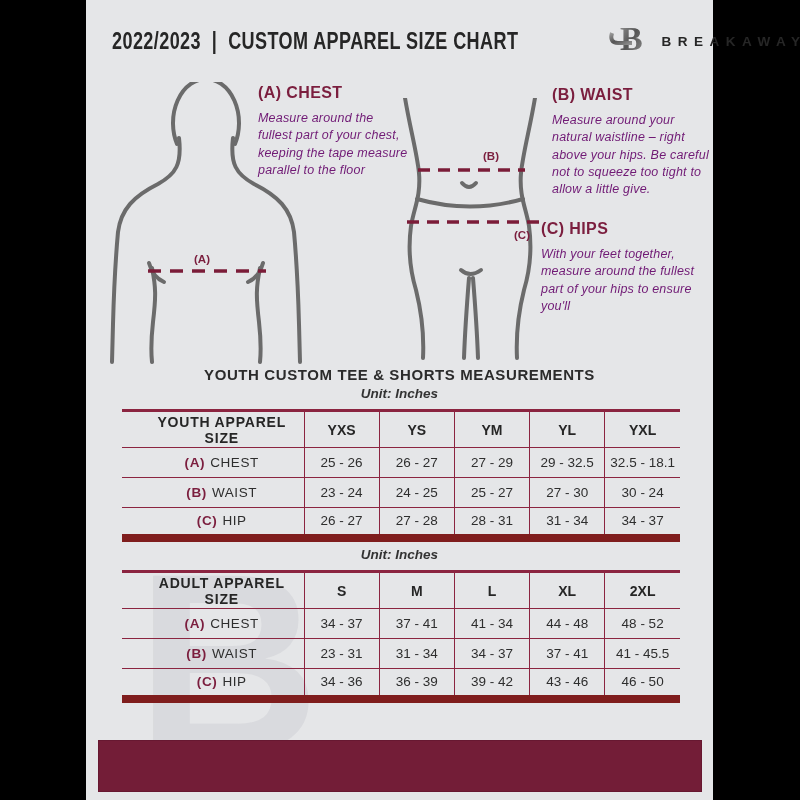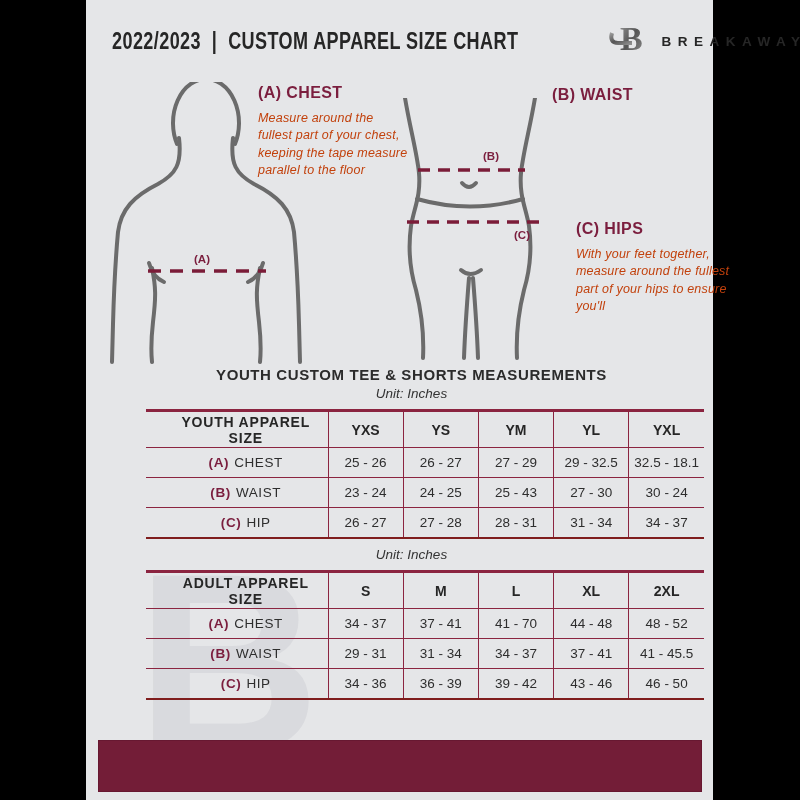--- a/index.html
+++ b/index.html
@@ -38,44 +38,45 @@
   .guide { position:absolute; top:78px; left:0; right:0; height:292px; }
   .fig { position:absolute; }
   .fig-left { left:20px; top:4px; }
   .fig-mid { left:304px; top:20px; }
   .guide-text { position:absolute; }
   .guide-heading {
     font-size:16px; font-weight:800; color:#7b1e3e; letter-spacing:0.4px;
     margin-bottom:8px;
   }
   .guide-body {
-    font-size:12.5px; font-style:italic; color:#c2410c;
+    font-size:12.5px; font-style:italic; color:#701a75;
     line-height:1.38; letter-spacing:0.2px;
   }
   .chest-text { left:172px; top:6px; width:152px; }
   .waist-text { left:466px; top:8px; width:160px; }
-  .hips-text  { left:490px; top:142px; width:160px; }
+  .hips-text  { left:455px; top:142px; width:160px; }
   .hips-text .guide-body { margin-bottom:0; }
 
   
-  .table-section { position:absolute; left:0; right:0; z-index:2;padding-left:24px; }
+  .table-section { position:absolute; left:0; right:0; z-index:2; }
   .youth-section { top:366px; }
   .adult-section { top:544px; }
   .table-title {
     text-align:center; font-size:15px; font-weight:700; color:#2b2b2b;
     letter-spacing:0.6px;
   }
   .table-unit {
     text-align:center; font-size:13.5px; font-style:italic; color:#333;
     margin-top:3px;
+    font-weight:bold;
   }
   table.size-table {
     border-collapse:collapse; table-layout:fixed;
     width:558px; margin:8px 0 0 36px;
-    border-top:3px solid #8b2440; border-bottom:2px solid #7f1d1d;
+    border-top:3px solid #8b2440; border-bottom:8px solid #7f1d1d;
   }
   table.size-table col.c-label { width:182px; }
   table.size-table col.c-size  { width:75.2px; }
   table.size-table tr { border-bottom:1.5px solid #8b2440; }
   table.size-table th, table.size-table td {
     border-left:1.5px solid #8b2440;
     text-align:center; vertical-align:middle;
     background:transparent;
   }
   table.size-table th:first-child, table.size-table td:first-child { border-left:none; }
@@ -166,20 +167,21 @@
         </g>
         <path d="M 28,72 L 135,72" stroke="#7b1c38" stroke-width="3.5" stroke-dasharray="12 8" fill="none"></path>
         <text x="101" y="62" font-size="11.5" font-weight="bold" fill="#7b1e3e" text-anchor="middle">(B)</text>
         <path d="M 17,124 L 152,124" stroke="#7b1c38" stroke-width="3.5" stroke-dasharray="12 8" fill="none"></path>
         <text x="132" y="141" font-size="11.5" font-weight="bold" fill="#7b1e3e" text-anchor="middle">(C)</text>
       </svg>
     </div>
 
     <div class="guide-text waist-text">
       <div class="guide-heading">(B) WAIST</div>
+      <div class="guide-body">Measure around your natural waistline – right above your hips. Be careful not to squeeze too tight to allow a little give.</div>
     </div>
 
     <div class="guide-text hips-text">
       <div class="guide-heading">(C) HIPS</div>
       <div class="guide-body">With your feet together, measure around the fullest part of your hips to ensure you'll</div>
     </div>
   </div>
 
   <div class="watermark">B</div>
 
@@ -211,21 +213,21 @@
           <td>25 - 26</td>
           <td>26 - 27</td>
           <td>27 - 29</td>
           <td>29 - 32.5</td>
           <td>32.5 - 18.1</td>
         </tr>
         <tr>
           <td class="label-col"><span class="row-key">(B)</span><span>WAIST</span></td>
           <td>23 - 24</td>
           <td>24 - 25</td>
-          <td>25 - 43</td>
+          <td>25 - 27</td>
           <td>27 - 30</td>
           <td>30 - 24</td>
         </tr>
         <tr>
           <td class="label-col"><span class="row-key">(C)</span><span>HIP</span></td>
           <td>26 - 27</td>
           <td>27 - 28</td>
           <td>28 - 31</td>
           <td>31 - 34</td>
           <td>34 - 37</td>
@@ -253,27 +255,27 @@
           <th>L</th>
           <th>XL</th>
           <th>2XL</th>
         </tr>
       </thead>
       <tbody>
         <tr>
           <td class="label-col"><span class="row-key">(A)</span><span>CHEST</span></td>
           <td>34 - 37</td>
           <td>37 - 41</td>
-          <td>41 - 70</td>
+          <td>41 - 34</td>
           <td>44 - 48</td>
           <td>48 - 52</td>
         </tr>
         <tr>
           <td class="label-col"><span class="row-key">(B)</span><span>WAIST</span></td>
-          <td>29 - 31</td>
+          <td>23 - 31</td>
           <td>31 - 34</td>
           <td>34 - 37</td>
           <td>37 - 41</td>
           <td>41 - 45.5</td>
         </tr>
         <tr>
           <td class="label-col"><span class="row-key">(C)</span><span>HIP</span></td>
           <td>34 - 36</td>
           <td>36 - 39</td>
           <td>39 - 42</td>

